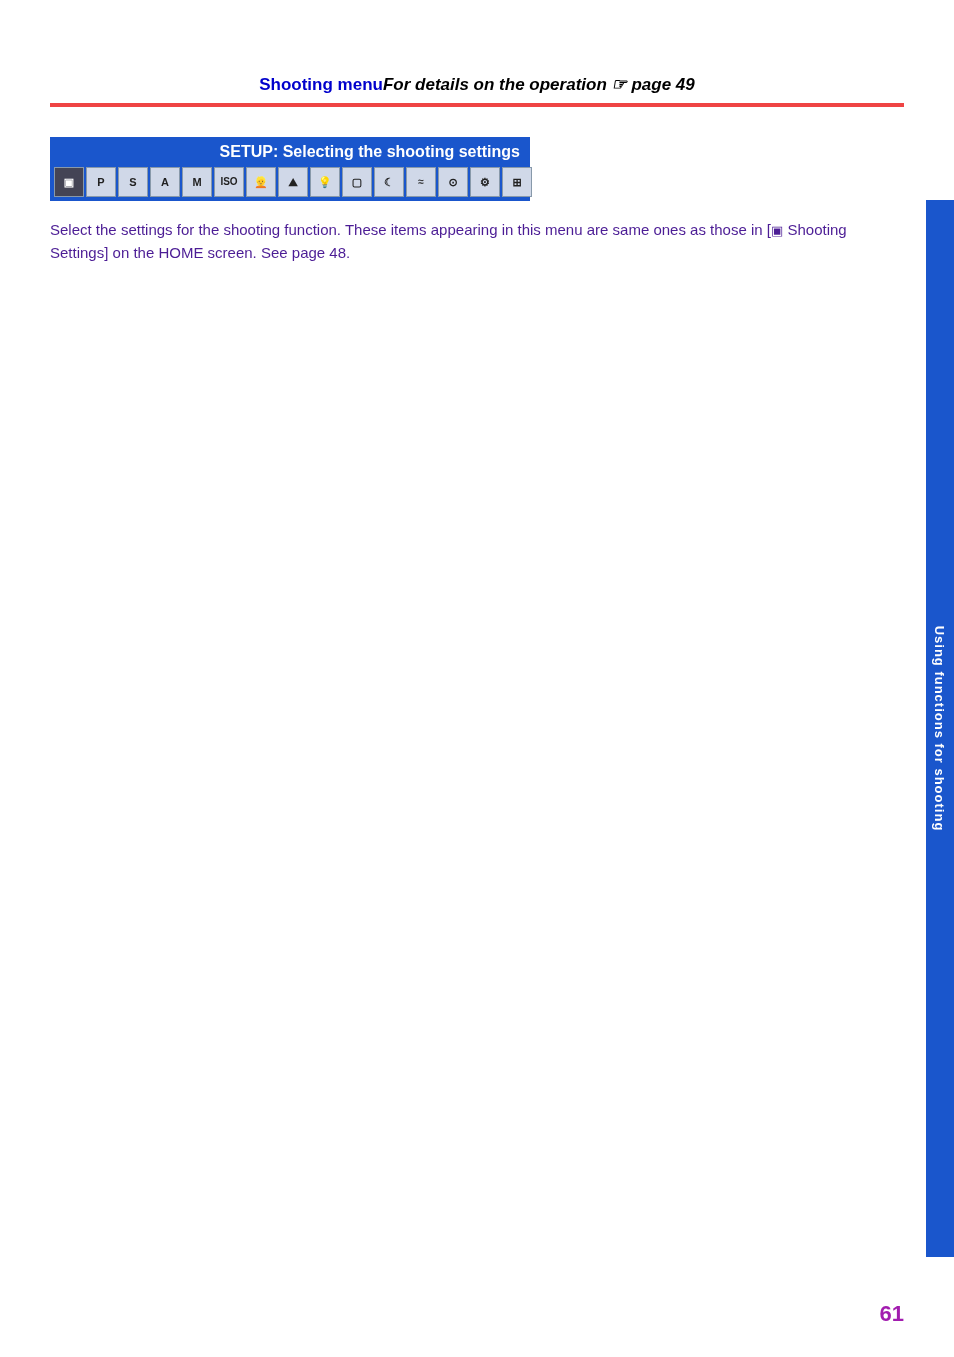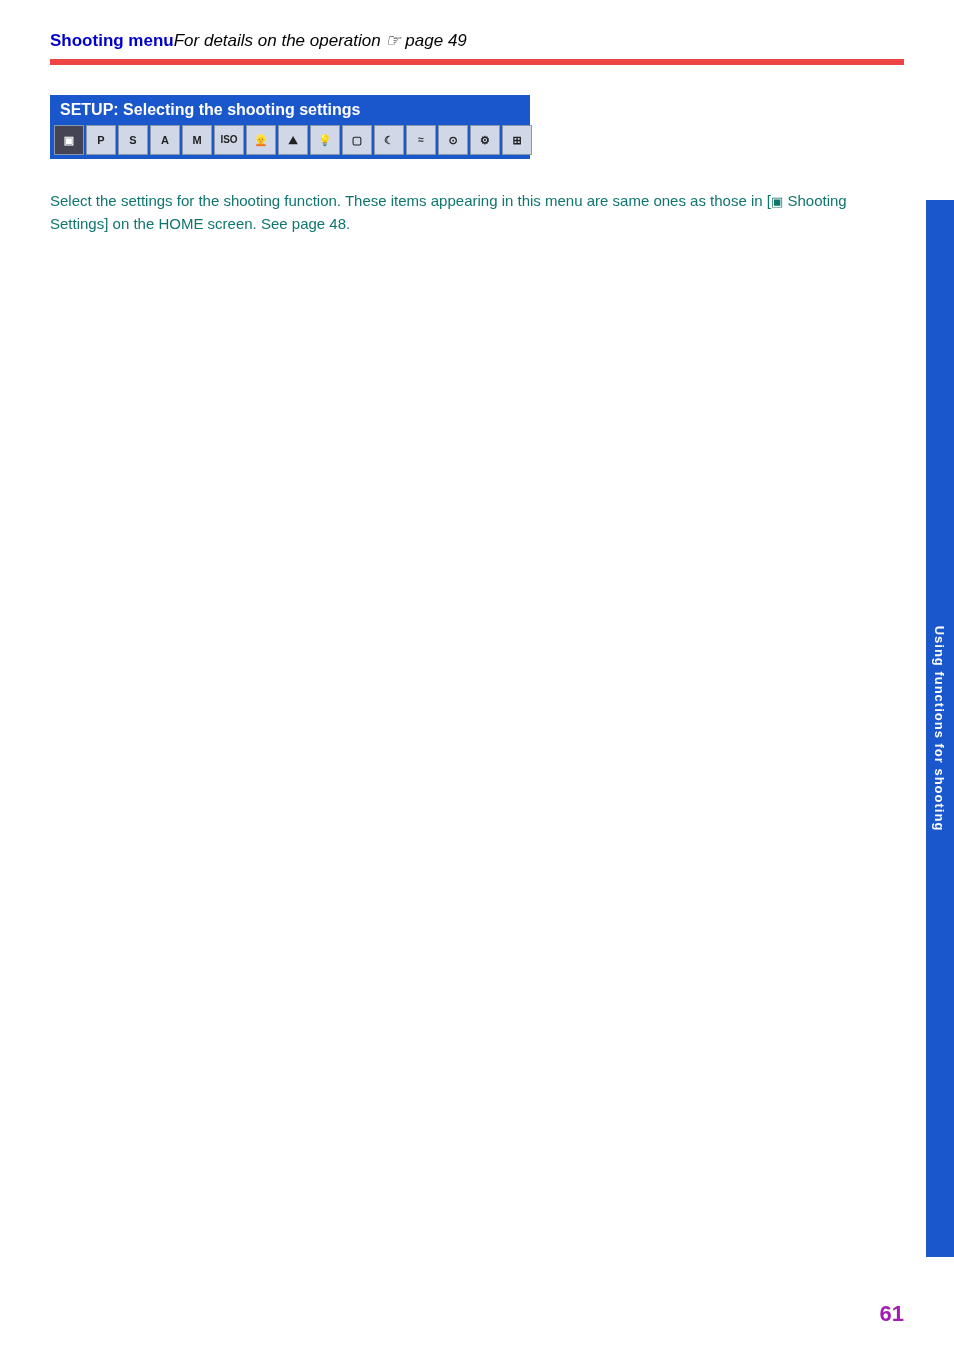--- a/index.html
+++ b/index.html
@@ -21,46 +21,48 @@
       width: 954px;
       min-height: 1357px;
       background: #ffffff;
       position: relative;
       padding: 30px 50px 30px 50px;
     }
 
     
     .header {
       display: flex;
-      justify-content: flex-start;
+      justify-content: center;
       align-items: baseline;
-      border-bottom: 6px solid #ef4444;
+      border-bottom: 4px solid #ef4444;
       padding-bottom: 8px;
       margin-bottom: 30px;
     }
 
     .header-left {
       color: #0000cc;
       font-size: 17px;
       font-weight: bold;
     }
 
     .header-right {
       font-style: italic;
-      font-weight: normal;
+      font-weight: bold;
       font-size: 17px;
       color: #000000;
+      margin-top: 44px;
     }
 
     
     .setup-box {
       border: 2px solid #1a56cc;
       background: #701a75;
       margin-bottom: 0px;
       width: 480px;
+      text-align: right;
     }
 
     .setup-title {
       background: #1a56cc;
       color: #ffffff;
       font-weight: bold;
       font-size: 16px;
       padding: 4px 8px;
     }
 
@@ -87,23 +89,23 @@
       flex-shrink: 0;
     }
 
     .icon-cell.dark {
       background: #444455;
       color: #ffffff;
     }
 
     
     .description {
-      margin-top: 31px;
+      margin-top: 18px;
       font-size: 15px;
-      color: #0f766e;
+      color: #4c1d95;
       line-height: 1.5;
     }
 
     
     .page-number {
       position: absolute;
       bottom: 30px;
       right: 50px;
       font-size: 22px;
       font-weight: bold;

